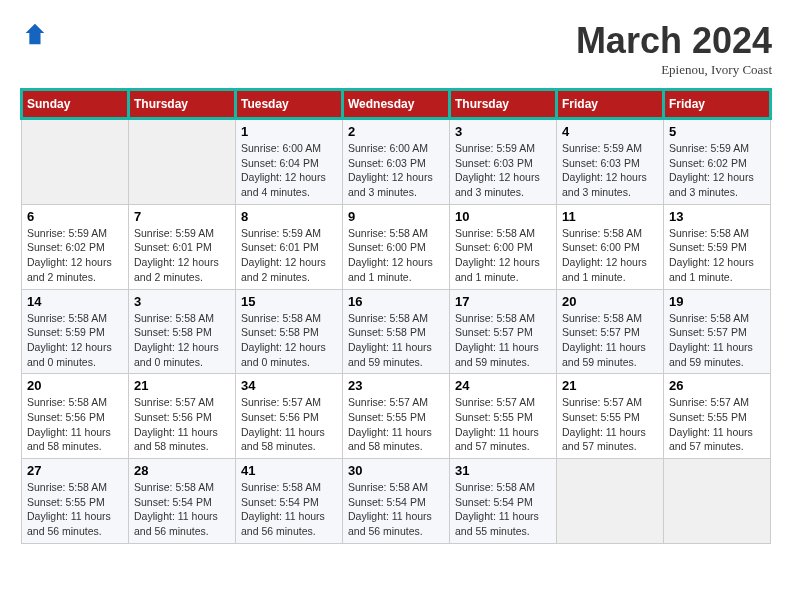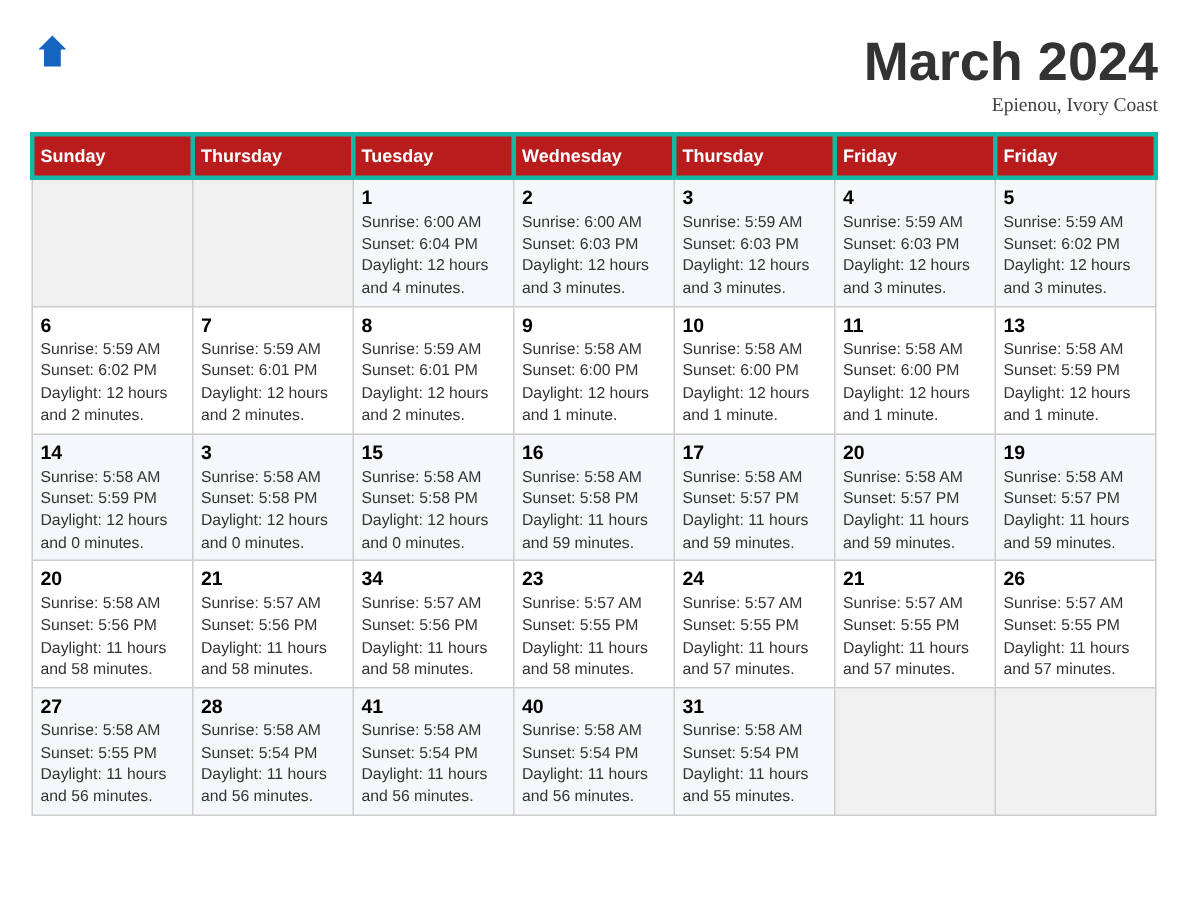--- a/index.html
+++ b/index.html
@@ -320,21 +320,21 @@
 and 56 minutes.</div>
         </td>
         <td>
           <span class="day-num">41</span>
           <div class="day-info" style="white-space: pre-line;">Sunrise: 5:58 AM
 Sunset: 5:54 PM
 Daylight: 11 hours
 and 56 minutes.</div>
         </td>
         <td>
-          <span class="day-num">40</span>
+          <span class="day-num">30</span>
           <div class="day-info" style="white-space: pre-line;">Sunrise: 5:58 AM
 Sunset: 5:54 PM
 Daylight: 11 hours
 and 56 minutes.</div>
         </td>
         <td>
           <span class="day-num">31</span>
           <div class="day-info" style="white-space: pre-line;">Sunrise: 5:58 AM
 Sunset: 5:54 PM
 Daylight: 11 hours

